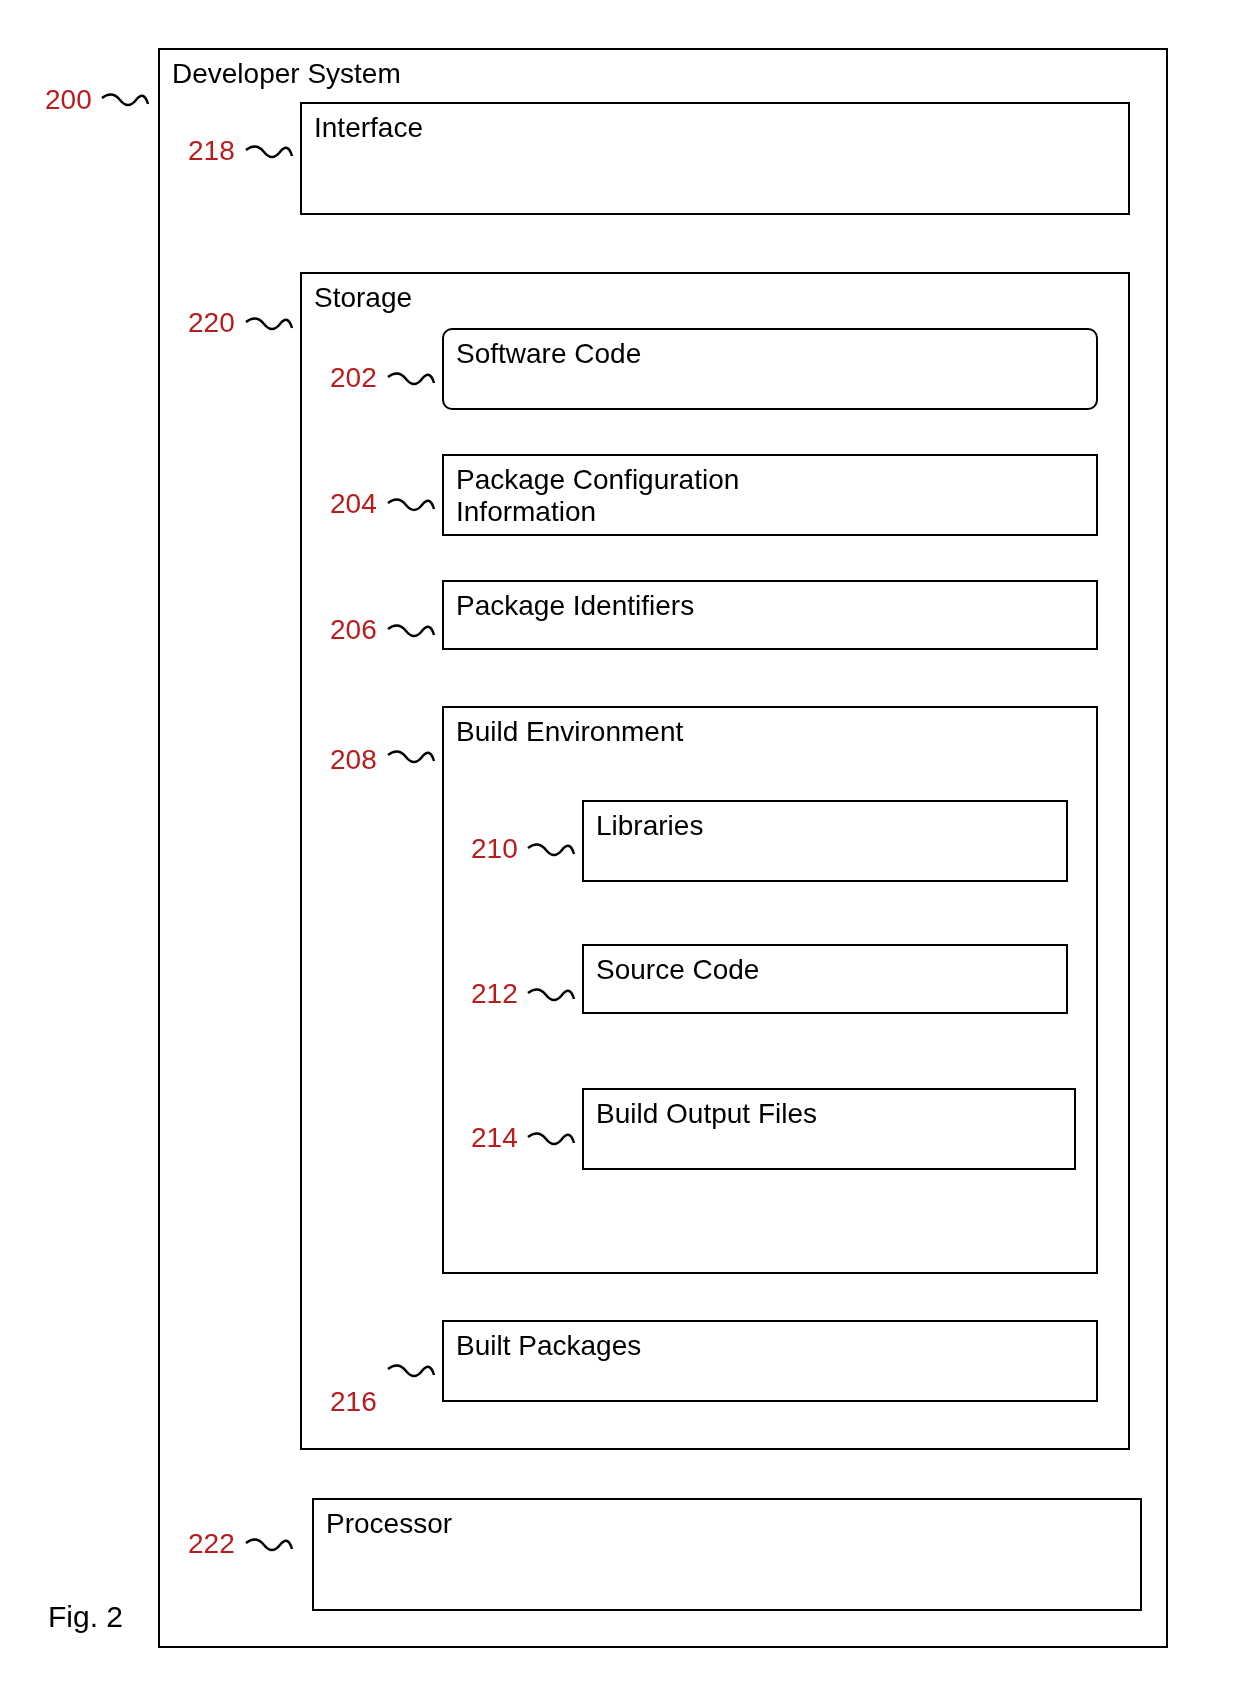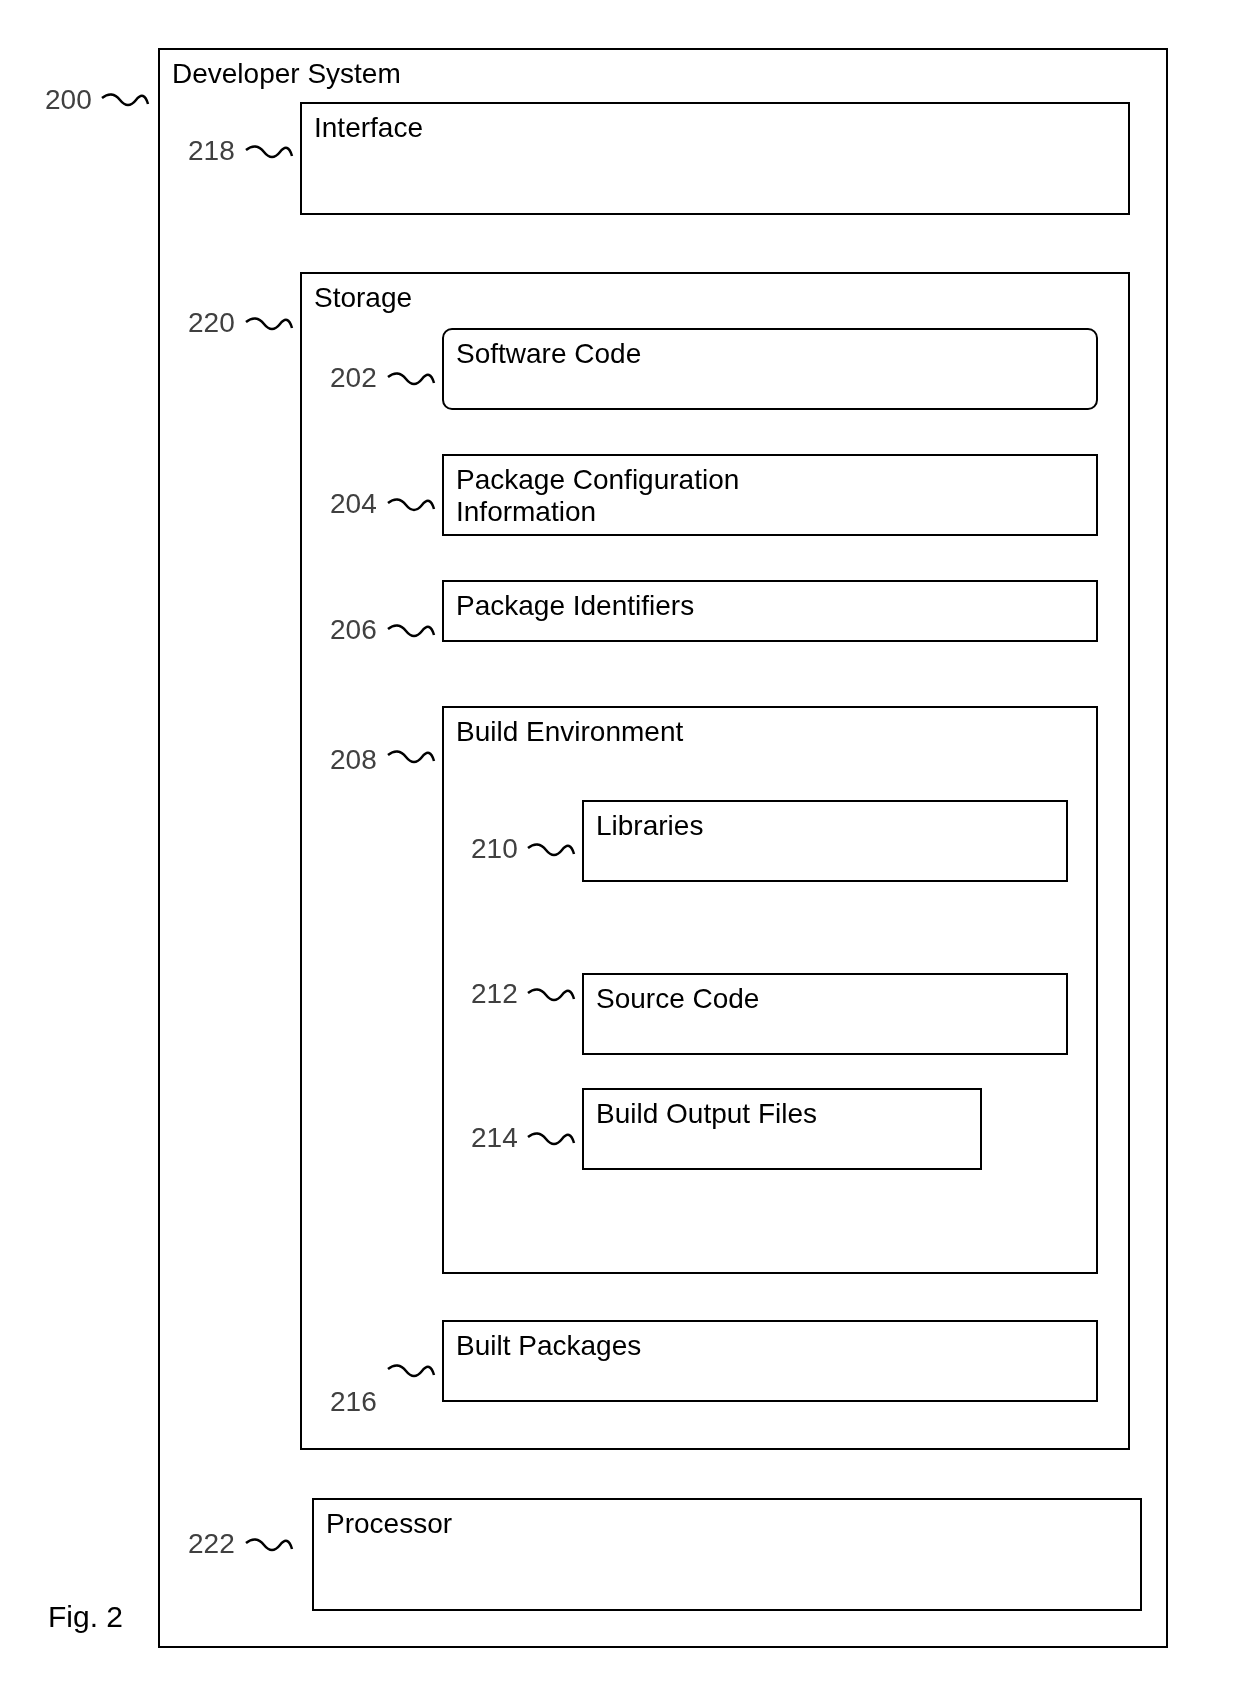--- a/index.html
+++ b/index.html
@@ -20,21 +20,21 @@
       background: #ffffff;
     }
     .box-label {
       font-size: 28px;
       color: #000000;
       padding: 8px 12px;
     }
     .ref-label {
       position: absolute;
       font-size: 28px;
-      color: #404040;
+      color: #b91c1c;
     }
     .squiggle {
       position: absolute;
       width: 50px;
       height: 30px;
     }
     .fig-label {
       position: absolute;
       font-size: 30px;
       color: #000000;
@@ -78,21 +78,21 @@
 </svg>
 
 <div class="box" style="left: 442px; top: 454px; width: 656px; height: 82px;">
   <div class="box-label" style="max-width: 400px;">Package Configuration Information</div>
 </div>
 <div class="ref-label" style="left: 330px; top: 488px;">204</div>
 <svg class="squiggle" style="left: 386px; top: 493px;" viewBox="0 0 50 30">
   <path d="M 2,10 Q 12,2 20,12 Q 28,22 36,12 Q 44,2 48,16" stroke="#000" stroke-width="2.5" fill="none"></path>
 </svg>
 
-<div class="box" style="left: 442px; top: 580px; width: 656px; height: 62px;">
+<div class="box" style="left: 442px; top: 580px; width: 656px; height: 70px;">
   <div class="box-label">Package Identifiers</div>
 </div>
 <div class="ref-label" style="left: 330px; top: 614px; text-align: right;">206</div>
 <svg class="squiggle" style="left: 386px; top: 619px;" viewBox="0 0 50 30">
   <path d="M 2,10 Q 12,2 20,12 Q 28,22 36,12 Q 44,2 48,16" stroke="#000" stroke-width="2.5" fill="none"></path>
 </svg>
 
 <div class="box" style="left: 442px; top: 706px; width: 656px; height: 568px;">
   <div class="box-label">Build Environment</div>
 </div>
@@ -102,29 +102,29 @@
 </svg>
 
 <div class="box" style="left: 582px; top: 800px; width: 486px; height: 82px;">
   <div class="box-label">Libraries</div>
 </div>
 <div class="ref-label" style="left: 471px; top: 833px;">210</div>
 <svg class="squiggle" style="left: 526px; top: 838px;" viewBox="0 0 50 30">
   <path d="M 2,10 Q 12,2 20,12 Q 28,22 36,12 Q 44,2 48,16" stroke="#000" stroke-width="2.5" fill="none"></path>
 </svg>
 
-<div class="box" style="left: 582px; top: 944px; width: 486px; height: 82px; margin-top: 29px;">
+<div class="box" style="left: 582px; top: 944px; width: 486px; height: 70px;">
   <div class="box-label">Source Code</div>
 </div>
 <div class="ref-label" style="left: 471px; top: 978px;">212</div>
 <svg class="squiggle" style="left: 526px; top: 983px;" viewBox="0 0 50 30">
   <path d="M 2,10 Q 12,2 20,12 Q 28,22 36,12 Q 44,2 48,16" stroke="#000" stroke-width="2.5" fill="none"></path>
 </svg>
 
-<div class="box" style="left: 582px; top: 1088px; width: 400px; height: 82px;">
+<div class="box" style="left: 582px; top: 1088px; width: 494px; height: 82px;">
   <div class="box-label">Build Output Files</div>
 </div>
 <div class="ref-label" style="left: 471px; top: 1122px;">214</div>
 <svg class="squiggle" style="left: 526px; top: 1127px;" viewBox="0 0 50 30">
   <path d="M 2,10 Q 12,2 20,12 Q 28,22 36,12 Q 44,2 48,16" stroke="#000" stroke-width="2.5" fill="none"></path>
 </svg>
 
 <div class="box" style="left: 442px; top: 1320px; width: 656px; height: 82px;">
   <div class="box-label">Built Packages</div>
 </div>

